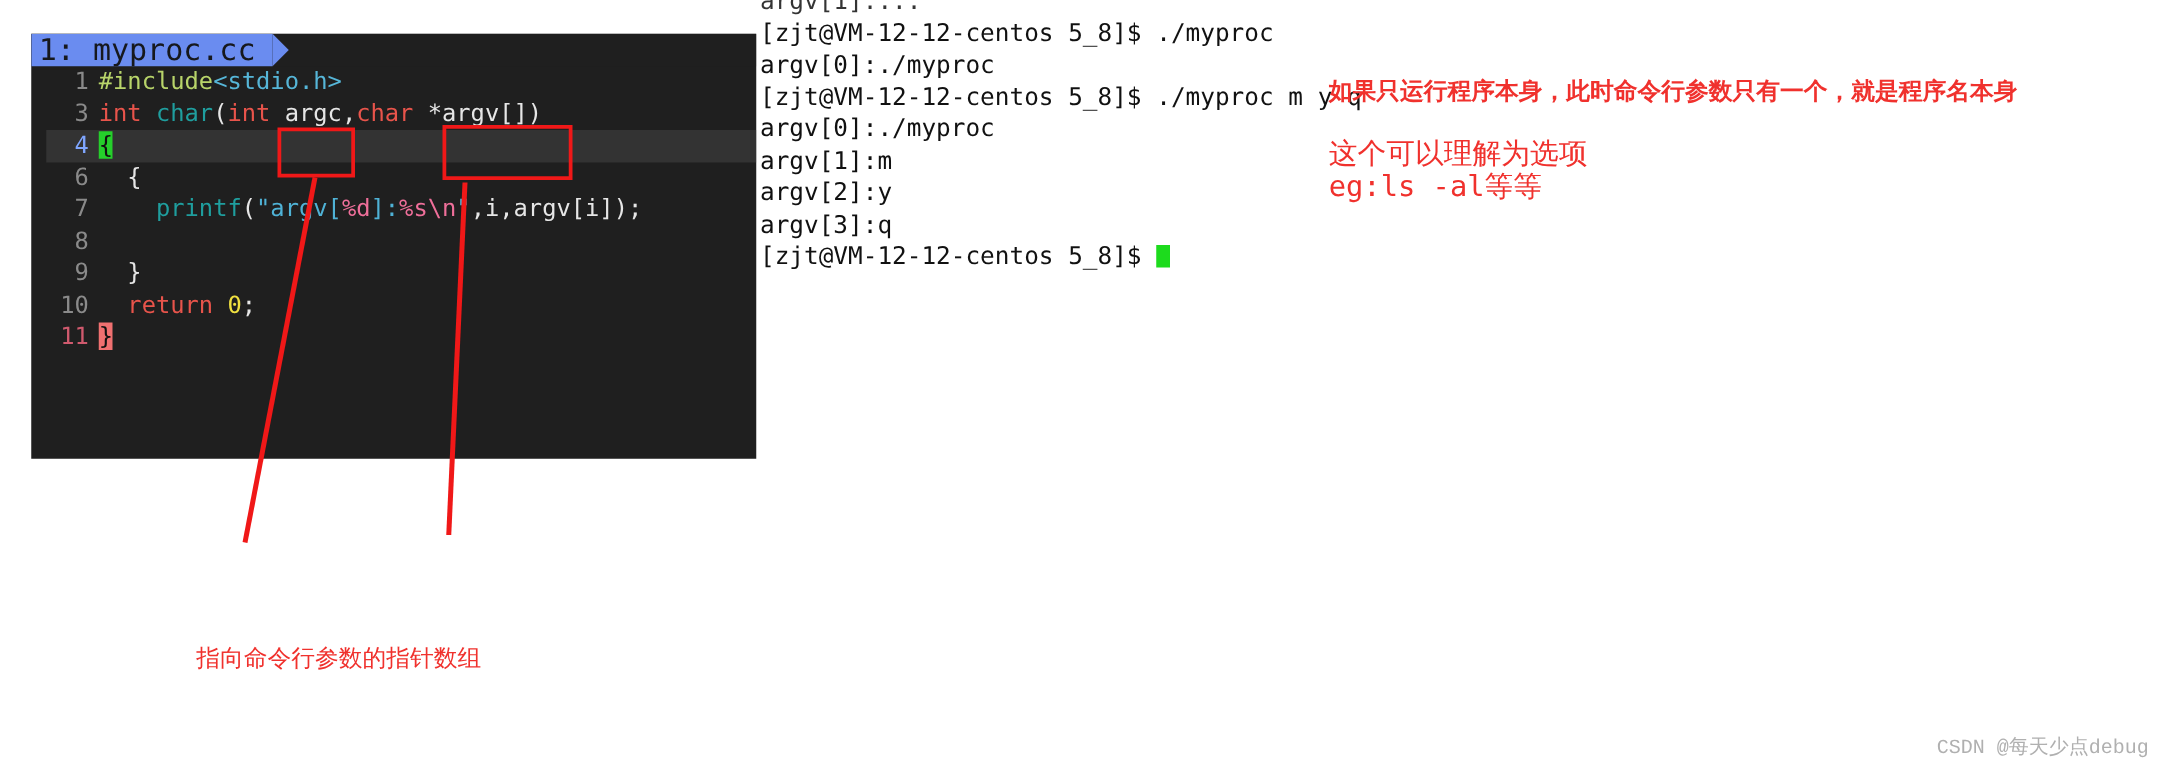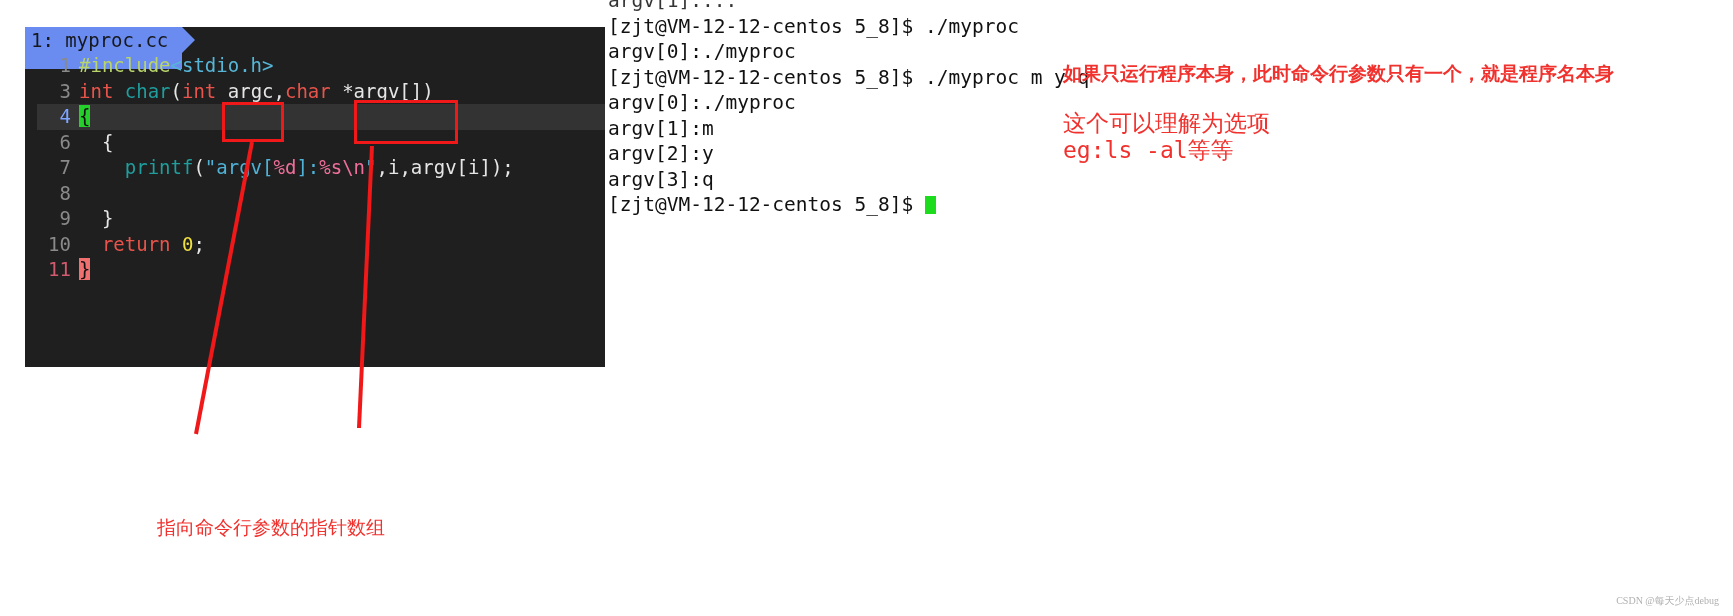--- a/index.html
+++ b/index.html
@@ -32,25 +32,25 @@
   .tabline {
     height: 26px;
     line-height: 26px;
     background: #1f1f1f;
     position: relative;
   }
   .tab-active {
     display: inline-block;
     background: #6a8cf0;
     color: #16181d;
-    padding: 0 14px 16px 6px;
+    padding: 0 14px 0 6px;
     height: 26px;
     line-height: 26px;
     position: relative;
-    font-size: 19px;
+    font-size: 24px;
   }
   .tab-active:after {
     content: "";
     position: absolute;
     right: -13px;
     top: 0;
     width: 0; height: 0;
     border-top: 13px solid transparent;
     border-bottom: 13px solid transparent;
     border-left: 13px solid #6a8cf0;
@@ -153,22 +153,22 @@
   }
   #ann-bottom .l1 { }
   #ann-bottom .l2 { }
 
   
   #watermark {
     position: absolute;
     right: 14px;
     bottom: 8px;
     color: #b0b0b0;
-    font-size: 10px;
-    font-family: Liberation Serif, serif;
+    font-size: 16px;
+    font-family: Liberation Mono, monospace;
     margin-top: 44px;
   }
 </style>
 </head>
 <body>
 
 <div id="editor">
   <div class="tabline">
     <span class="tab-active">1: myproc.cc</span>
   </div>

